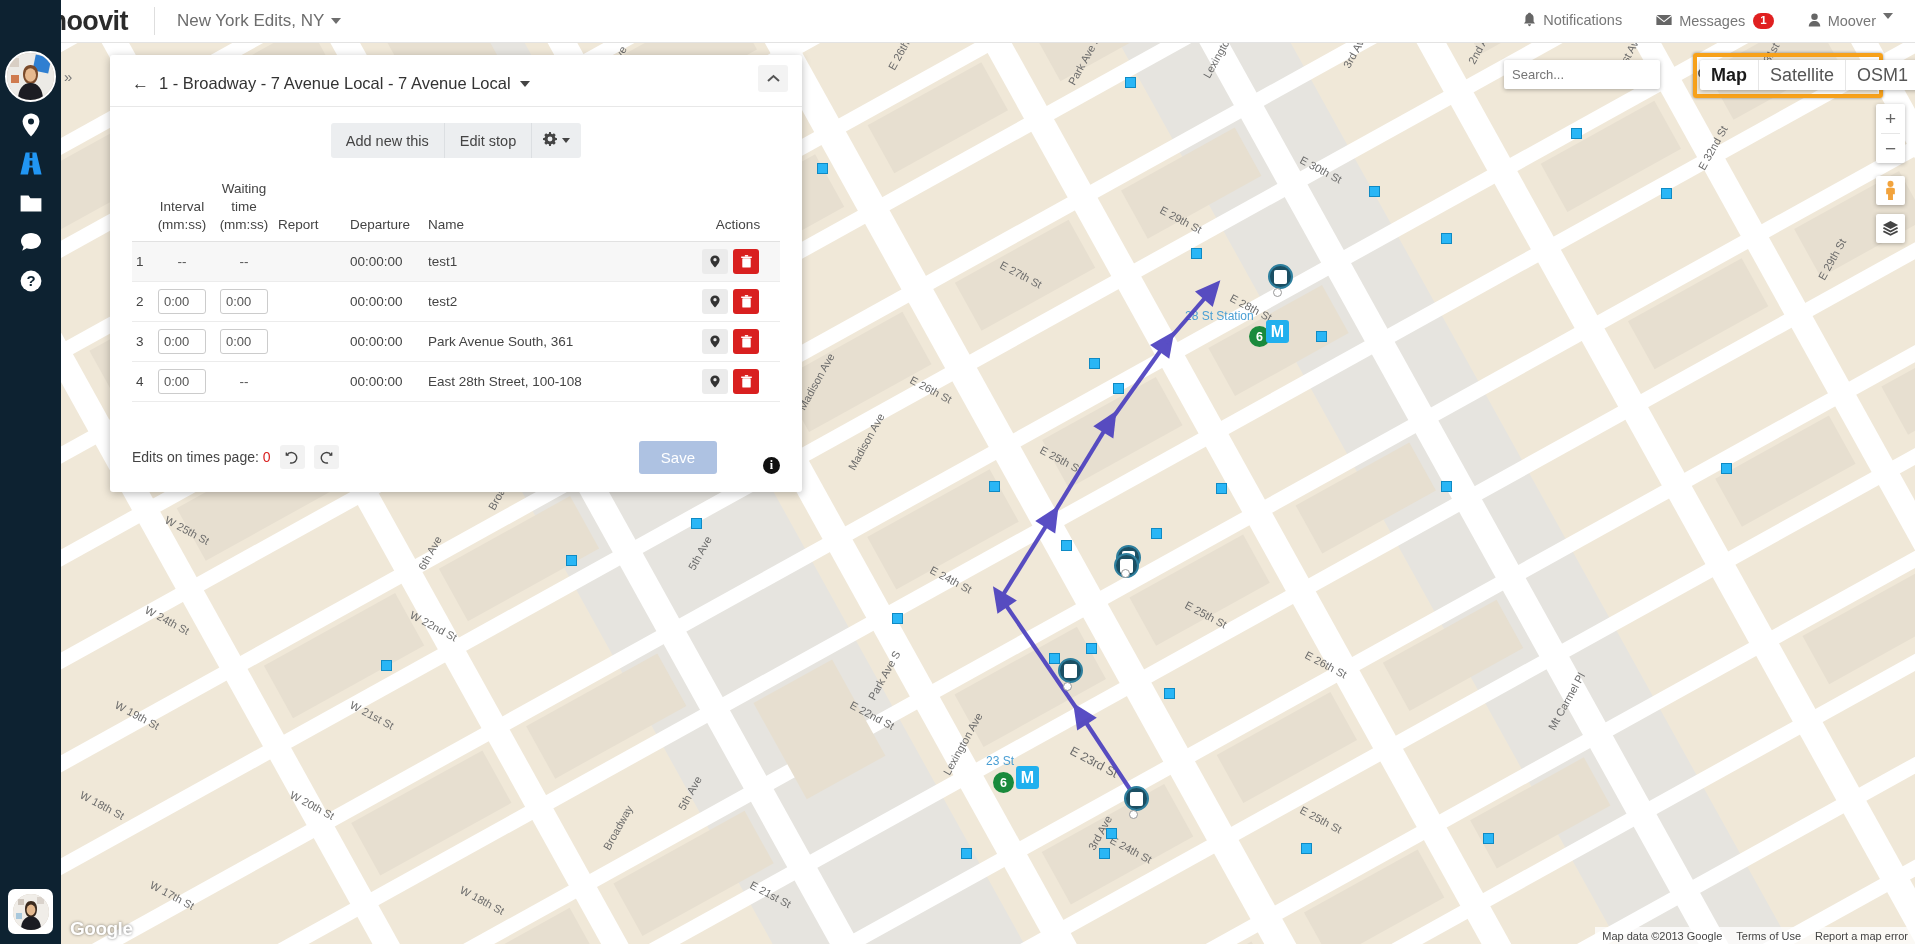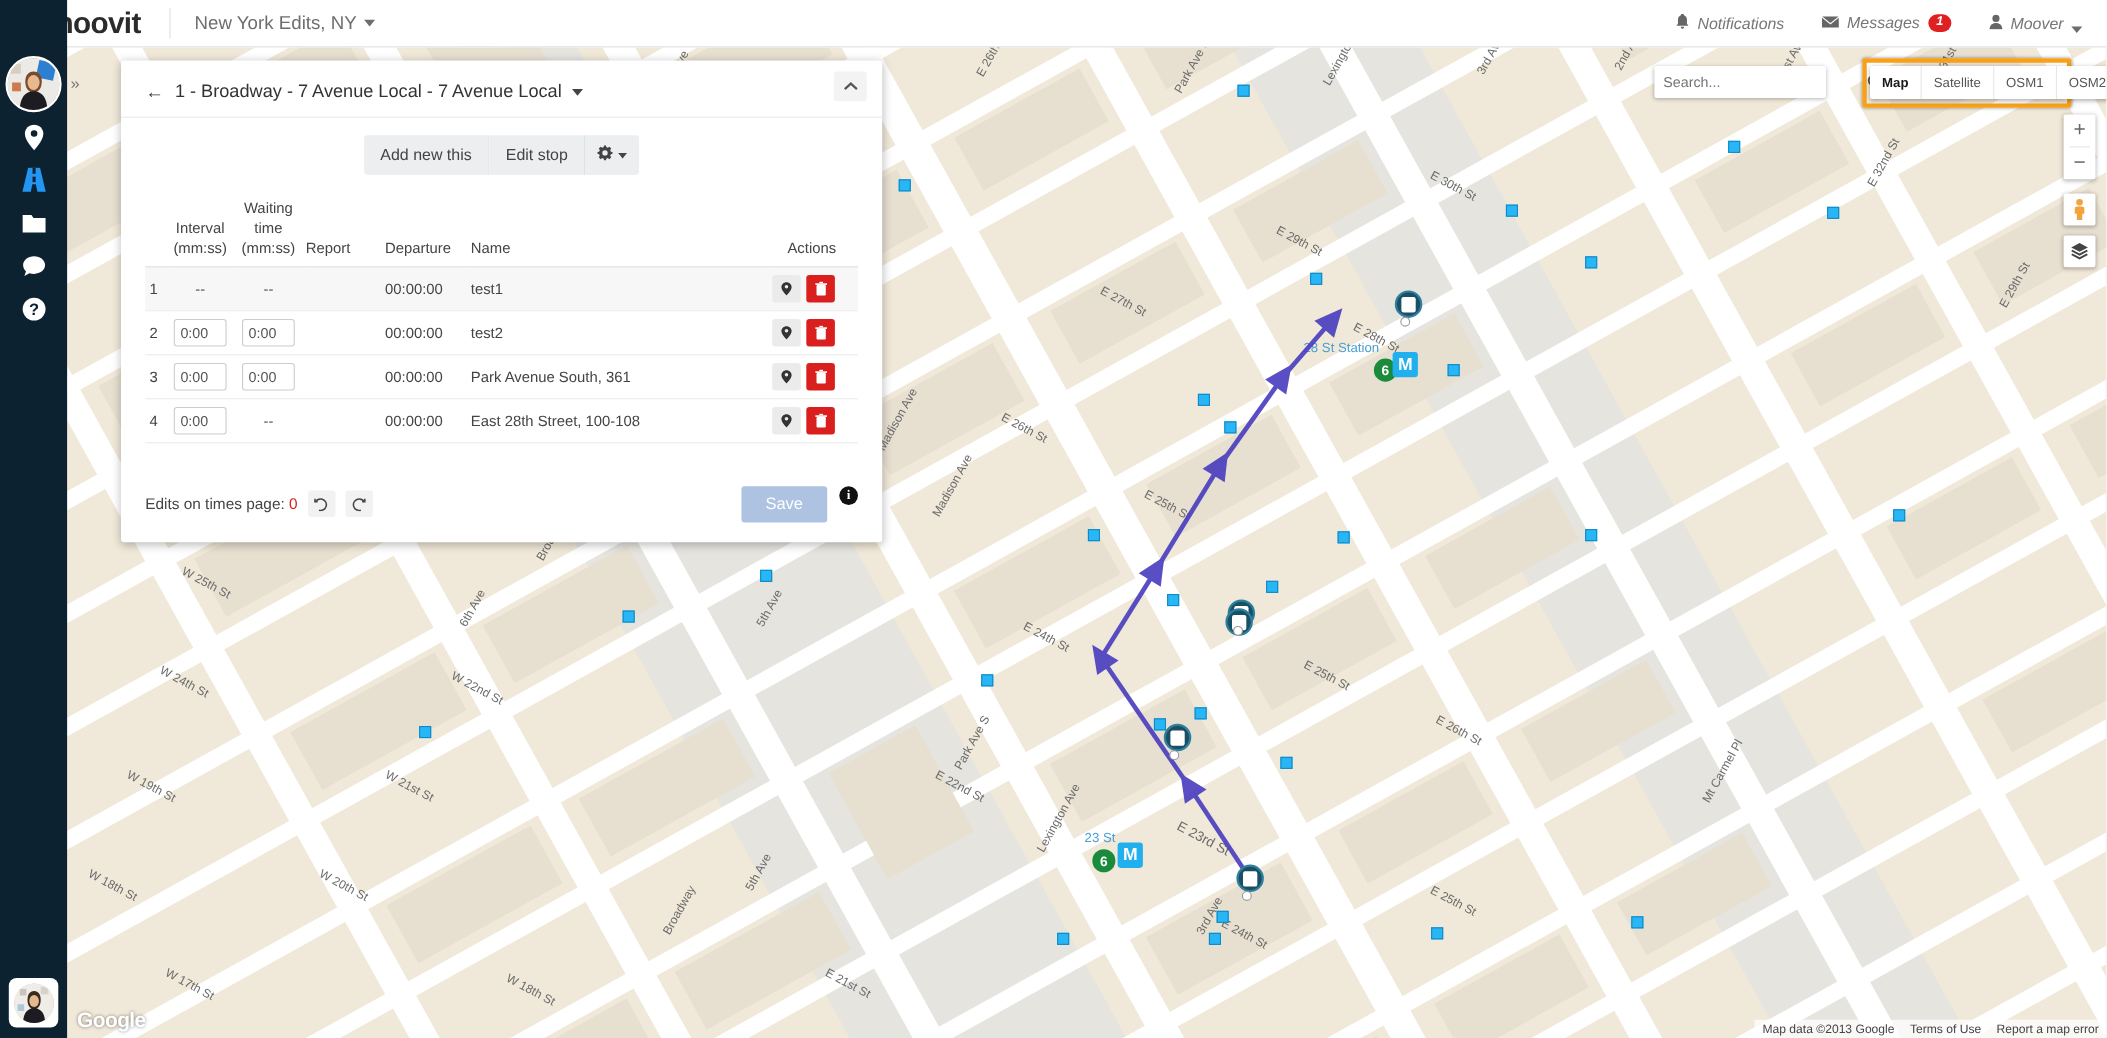--- a/index.html
+++ b/index.html
@@ -31,22 +31,22 @@
   }
   .caret-d {
     display: inline-block; width: 0; height: 0; margin-left: 7px;
     border-left: 5px solid transparent; border-right: 5px solid transparent;
     border-top: 6px solid #6d6d6d;
   }
   .topbar-right {
     margin-left: auto; display: flex; align-items: center; margin-right: 22px;
   }
   .tb-item {
-    display: flex; align-items: flex-end; font-size: 14.5px; color: #777;
-    margin-left: 34px; cursor: pointer; white-space: nowrap; font-style: italic;
+    display: flex; align-items: flex-start; font-size: 14.5px; color: #777;
+    margin-left: 34px; cursor: pointer; white-space: nowrap;
   }
   .tb-item .gl { margin-right: 7px; font-size: 14px; color: #666; }
   .badge {
     background: #e02020; color: #fff; font-size: 11.5px; font-weight: bold;
     border-radius: 9px; padding: 1.5px 7px 2px; margin-left: 8px; line-height: 1.1;
   }
 
   
   .sidebar {
     position: absolute; top: 0; left: 0; width: 61px; height: 944px;
@@ -139,21 +139,21 @@
     border: 4px solid #f7a11a; border-radius: 3px; z-index: 41;
     box-shadow: 0 0 3px rgba(0,0,0,.45);
   }
   .maptype {
     position: absolute; top: 17px; left: 1639px; height: 30px;
     background: #fff; border-radius: 2px; box-shadow: 0 1px 4px rgba(0,0,0,.3);
     display: flex; z-index: 42; overflow: hidden;
   }
   .mt-btn {
     padding: 0 11px; height: 30px; display: flex; align-items: center;
-    font-size: 12px; color: #555; cursor: pointer; border-right: 1px solid #e6e6e6;
+    font-size: 18px; color: #555; cursor: pointer; border-right: 1px solid #e6e6e6;
     white-space: nowrap;
   }
   .mt-btn:last-child { border-right: none; }
   .mt-btn.active { color: #1a1a1a; font-weight: bold; }
   .zoom-ctrl {
     position: absolute; top: 61px; right: 10px; width: 29px;
     background: #fff; border-radius: 2px; box-shadow: 0 1px 4px rgba(0,0,0,.3); z-index: 40;
   }
   .zoom-btn {
     height: 29px; display: flex; align-items: center; justify-content: center;
@@ -270,21 +270,21 @@
   .panel-foot {
     display: flex; align-items: center; padding: 17px 22px 18px; margin-top: 22px;
   }
   .edits-lbl { font-size: 14px; color: #444; }
   .edits-num { color: #d9201f; }
   .mini-btn {
     width: 25px; height: 24px; background: #f2f2f2; border-radius: 3px;
     display: flex; align-items: center; justify-content: center; margin-left: 9px;
     cursor: pointer; color: #444; font-size: 14px; border: none;
   }
-  .foot-right { margin-left: auto; display: flex; align-items: flex-start; }
+  .foot-right { margin-left: auto; display: flex; align-items: flex-end; gap: 35px; }
   .save-btn {
     background: #aec2e2; color: #fff; border: none; font-size: 15px;
     padding: 8px 22px; border-radius: 3px; cursor: pointer;
     font-family: "Liberation Sans", sans-serif;
   }
   .info-i {
     width: 17px; height: 17px; border-radius: 50%; background: #111; color: #fff;
     font-size: 12px; font-weight: bold; display: flex; align-items: center;
     justify-content: center; margin-left: 11px; cursor: pointer;
     font-family: "Liberation Serif", serif;

